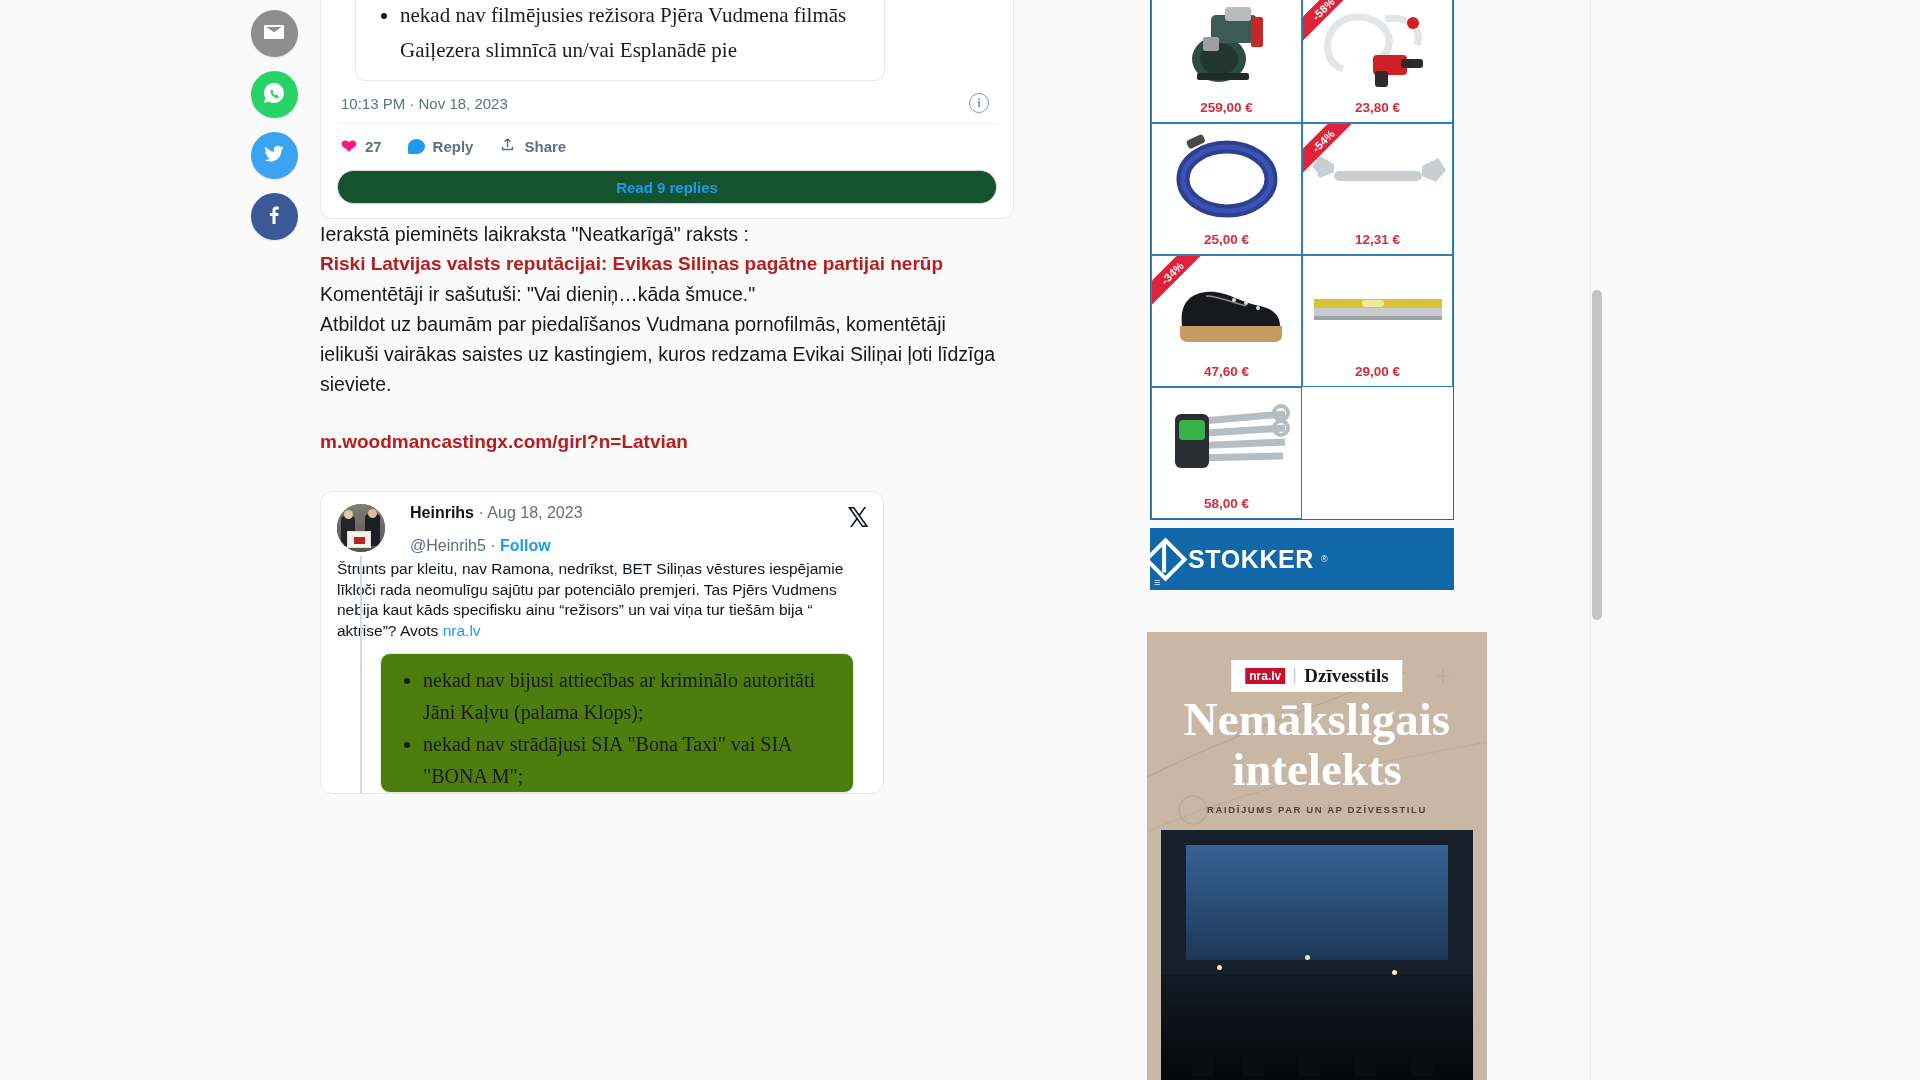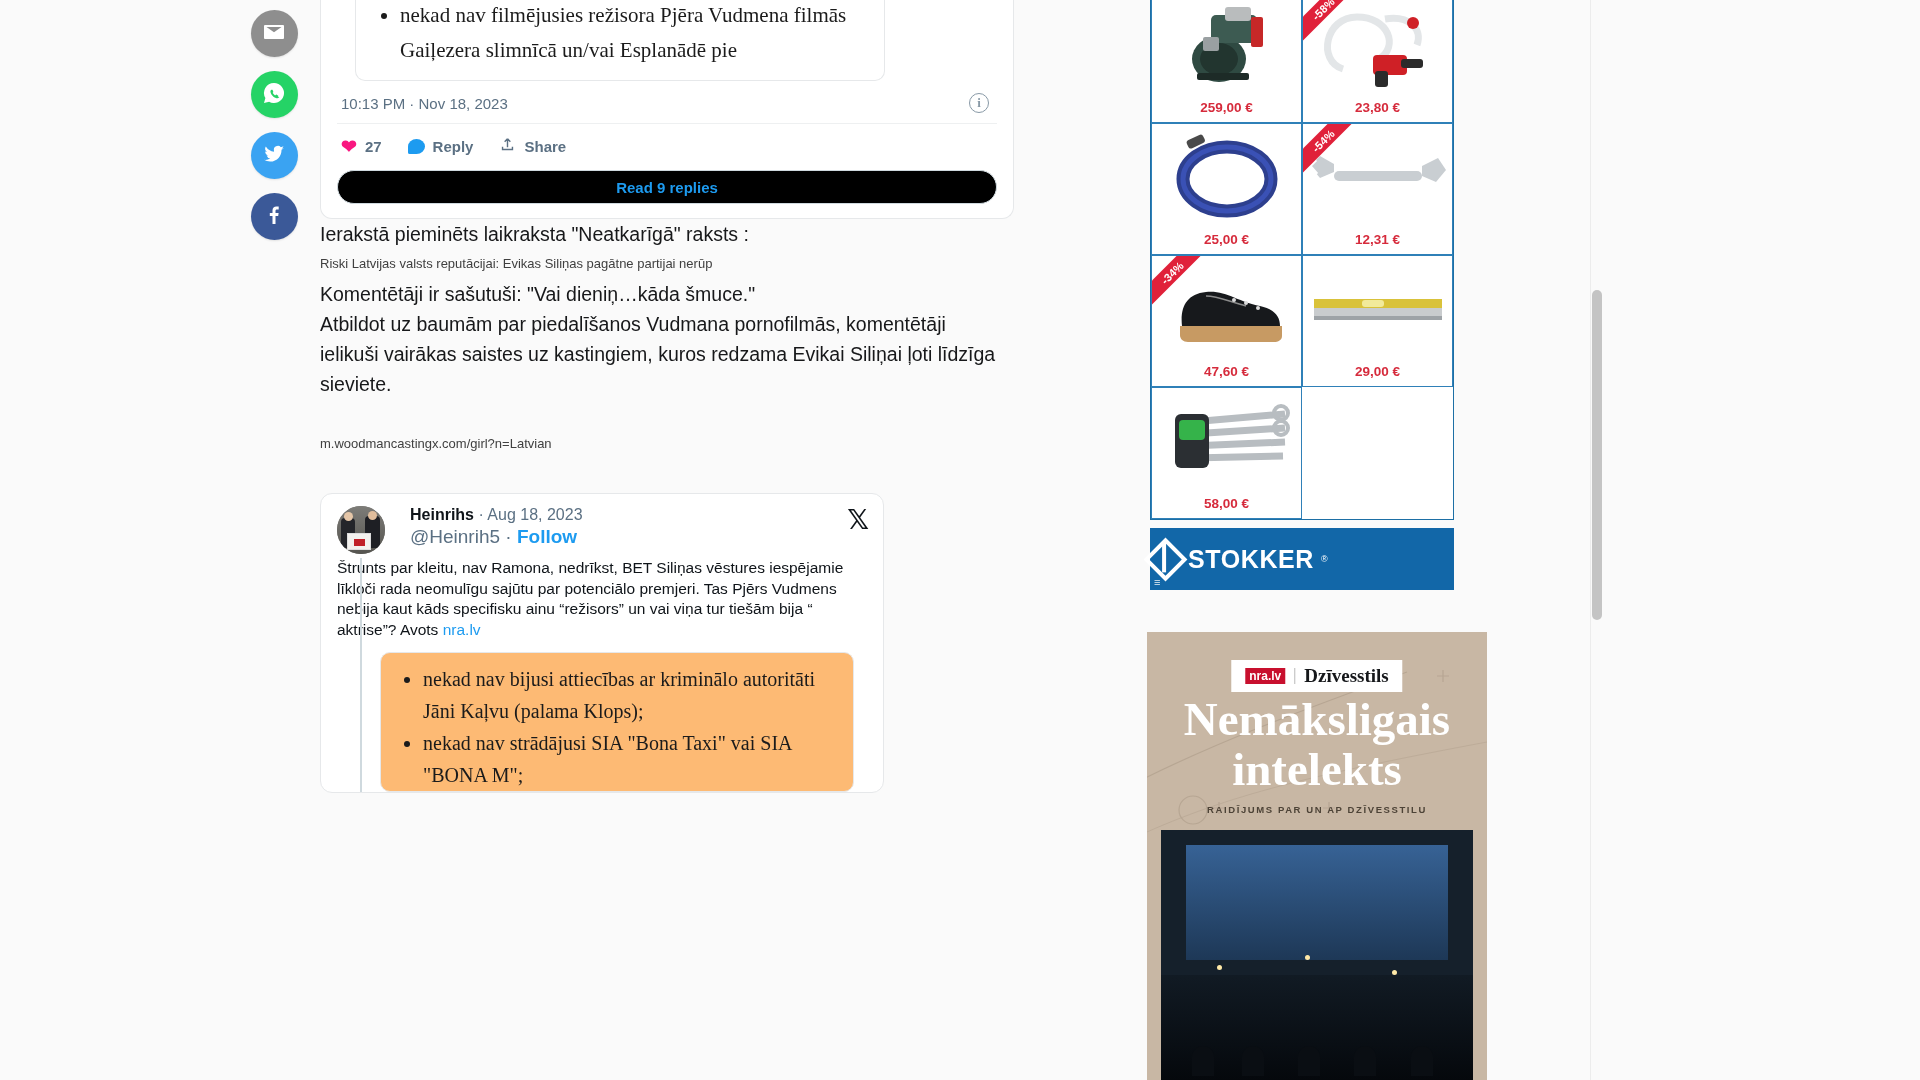--- a/index.html
+++ b/index.html
@@ -110,38 +110,38 @@
     display: inline-block;
   }
   .share-ico svg { width: 17px; height: 17px; stroke: #5b7083; fill: none; stroke-width: 2; }
   .read-replies {
     margin: 2px 0 0 0;
     border: 1px solid #cfd9de;
     border-radius: 999px;
     height: 34px;
     display: flex; align-items: center; justify-content: center;
     color: #1d9bf0; font-size: 15px; font-weight: bold;
-    cursor: pointer; background: #000000;
+    cursor: pointer; background: #14532d;
   }
 
   
   .body-wrap { padding: 0 0 0 0; }
   p.para {
     font-family: "Liberation Sans", sans-serif;
     font-size: 19.5px;
     line-height: 30px;
     color: #17181a;
     margin: 0;
     width: 680px;
   }
   .sp-1 { margin-top: 38px; }
   .sp-2 { margin-top: 28px; }
   a.redlink {
-    color: #404040; text-decoration: none; cursor: pointer;
-    font-size: 13px; line-height: 30px;
+    color: #b91c1c; text-decoration: none; cursor: pointer;
+    font-size: 19px; line-height: 30px; font-weight: bold;
   }
 
   
   .tweet2 {
     margin-top: 34px;
     width: 564px;
     background: #ffffff;
     border: 1px solid #e6e8ea;
     border-radius: 12px;
     padding: 12px 16px 0 16px;
@@ -156,21 +156,21 @@
   .avatar .a-sky { position: absolute; inset: 0; background: linear-gradient(#7d7c78,#55544f); }
   .avatar .a-p1 { position: absolute; left: 4px; top: 12px; width: 14px; height: 30px; background: #24252a; border-radius: 4px 4px 0 0; }
   .avatar .a-p2 { position: absolute; right: 5px; top: 10px; width: 15px; height: 32px; background: #1e1f24; border-radius: 4px 4px 0 0; }
   .avatar .a-h1 { position: absolute; left: 7px; top: 6px; width: 9px; height: 9px; border-radius: 50%; background: #e5c6a8; }
   .avatar .a-h2 { position: absolute; right: 8px; top: 5px; width: 9px; height: 9px; border-radius: 50%; background: #e0bd9c; }
   .avatar .a-card { position: absolute; left: 10px; bottom: 4px; width: 24px; height: 17px; background: #f3f1ee; border: 1px solid #ddd; }
   .avatar .a-card i { position: absolute; left: 6px; top: 5px; width: 11px; height: 7px; background: #c02028; display: block; font-style: normal; }
   .t2-names { flex: 1; min-width: 0; }
   .t2-line1 { font-size: 16px; color: #5b7083; }
   .t2-line1 b { color: #0f1419; font-weight: bold; }
-  .t2-line2 { font-size: 19px; color: #5b7083; margin-top: 2px; }
+  .t2-line2 { font-size: 16px; color: #5b7083; margin-top: 15px; }
   .t2-line2 a { color: #1d9bf0; font-weight: bold; text-decoration: none; cursor: pointer; }
   .x-logo {
     position: absolute; right: 14px; top: 12px;
     font-family: "DejaVu Sans", sans-serif;
     font-size: 27px; font-weight: bold; color: #0f1419; line-height: 1;
     cursor: pointer;
   }
   .t2-text {
     font-size: 15.5px; line-height: 20.5px; color: #0f1419;
     margin: 4px 0 0 0;
@@ -179,21 +179,21 @@
   .t2-thread {
     position: absolute; left: 39px; top: 64px; bottom: 0;
     width: 2px; background: #cfd9de;
   }
   .t2-quote {
     margin: 12px 0 0 43px;
     border: 1px solid #e6e8ea;
     border-radius: 10px;
     padding: 10px 16px 0 16px;
     width: 474px;
-    background: #fdba74;
+    background: #4d7c0f;
   }
   .t2-quote ul { margin: 0; padding-left: 26px; }
   .t2-quote li {
     font-family: "Liberation Serif", serif;
     font-size: 20px; line-height: 32px; color: #1b1b1b;
   }
 
   
   .rail {
     position: absolute; left: 1150px; top: 0;

